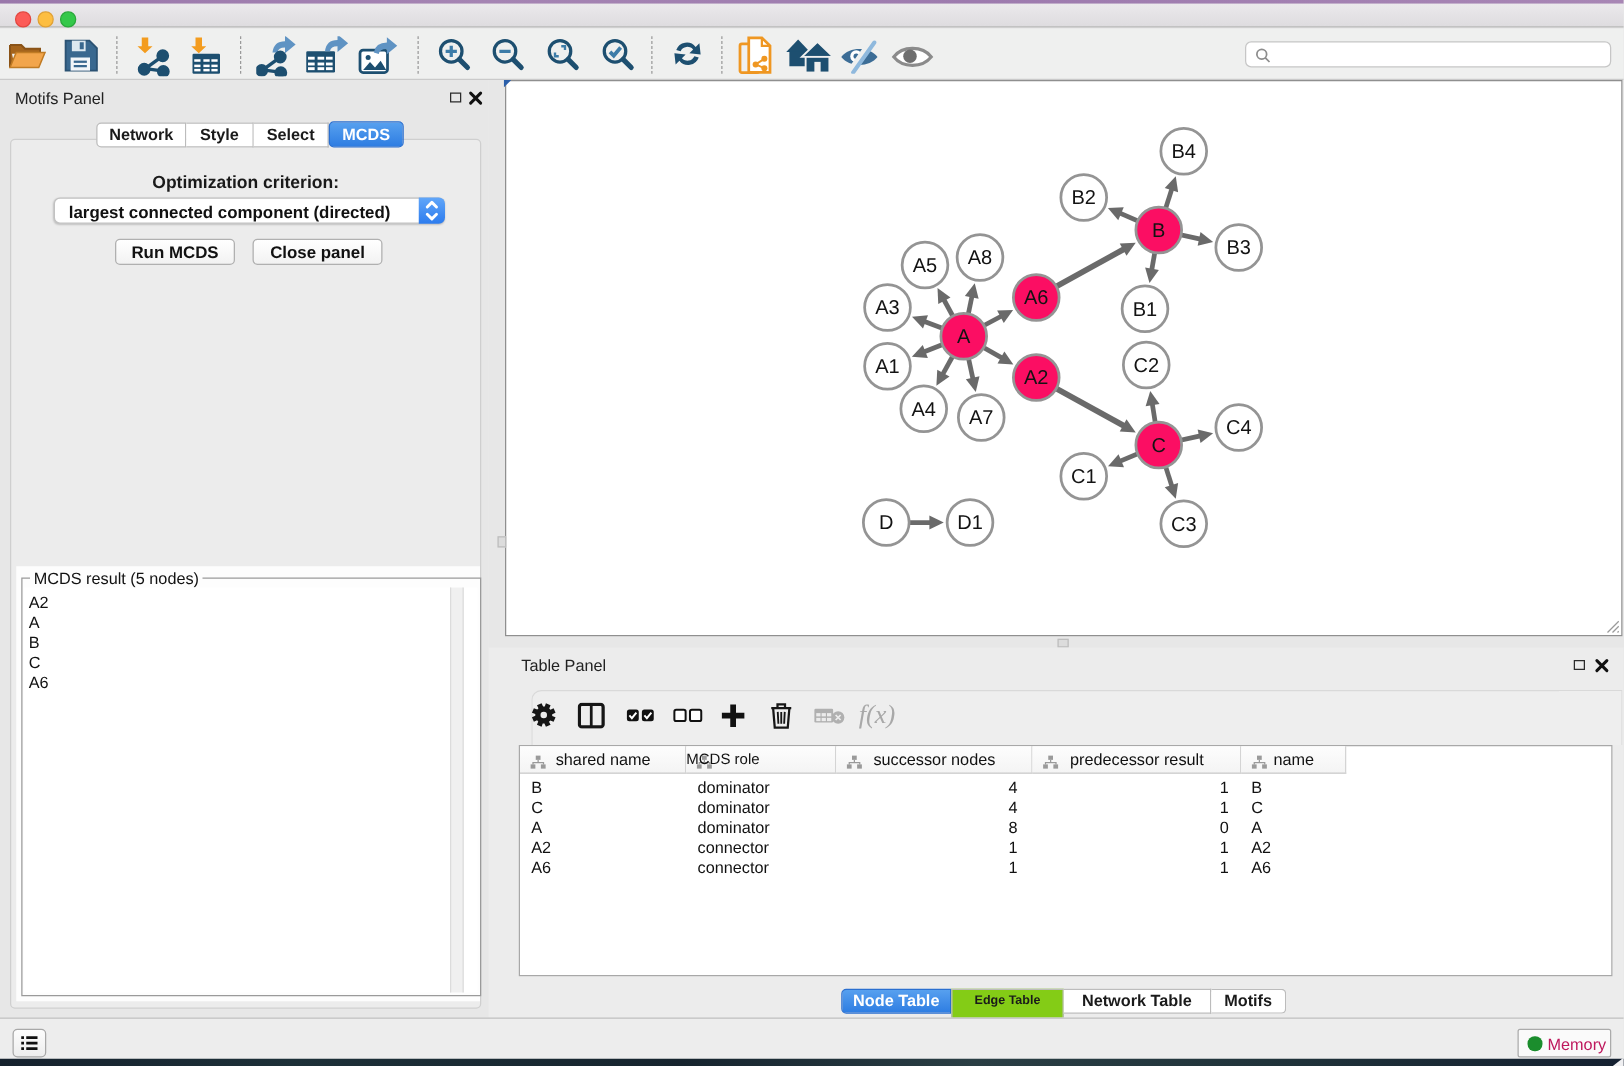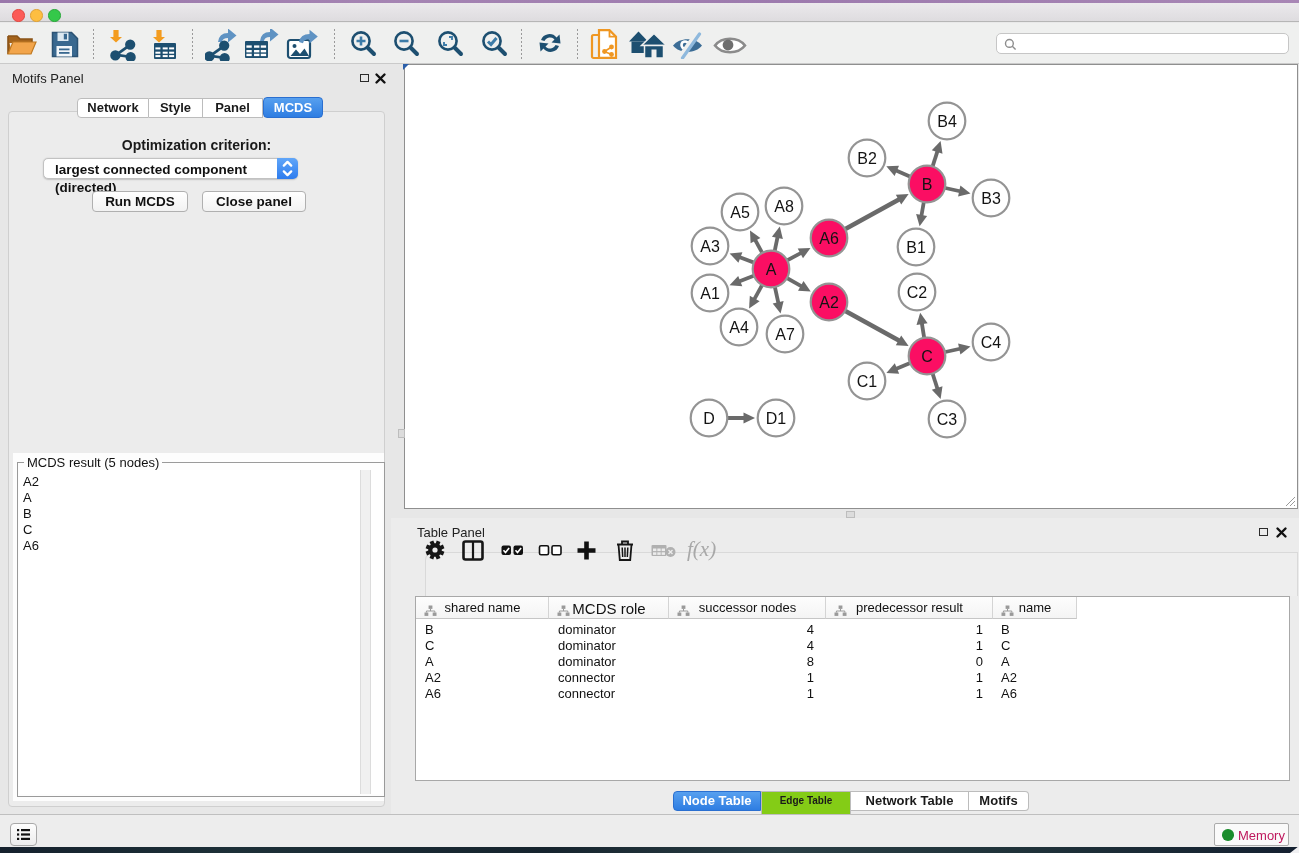--- a/index.html
+++ b/index.html
@@ -171,26 +171,26 @@
 <div class="abs" style="left:12px;top:71px;font-size:13px;color:#222;">Motifs Panel</div>
 <div class="abs" style="left:360px;top:74px;width:9px;height:8px;border:1.5px solid #2b2b2b;"></div>
 <svg class="abs" style="left:374px;top:72px;" width="13" height="13" viewBox="0 0 13 13">
     <path d="M2.5 2.5 L10.5 10.5 M10.5 2.5 L2.5 10.5" stroke="#111" stroke-width="2.4" stroke-linecap="round"></path>
   </svg>
 
 <div class="abs" style="left:8px;top:111px;width:377px;height:696px;background:#ececec;border:1px solid #cfcfcf;border-radius:4px;"></div>
 
 <div class="abs" style="left:77px;top:98px;width:72px;height:20px;background:#fff;border:1px solid #bcbcbc;border-radius:4px 0 0 4px;font-size:13px;font-weight:600;text-align:center;line-height:18px;color:#1a1a1a;">Network</div>
 <div class="abs" style="left:149px;top:98px;width:54px;height:20px;background:#fff;border:1px solid #bcbcbc;border-left:none;font-size:13px;font-weight:600;text-align:center;line-height:18px;color:#1a1a1a;">Style</div>
-<div class="abs" style="left:203px;top:98px;width:60px;height:20px;background:#fff;border:1px solid #bcbcbc;border-left:none;font-size:13px;font-weight:600;text-align:center;line-height:18px;color:#1a1a1a;">Panel</div>
+<div class="abs" style="left:203px;top:98px;width:60px;height:20px;background:#fff;border:1px solid #bcbcbc;border-left:none;font-size:13px;font-weight:600;text-align:center;line-height:18px;color:#1a1a1a;">Select</div>
 <div class="abs" style="left:263px;top:97px;width:60px;height:21px;background:linear-gradient(#57a0ef,#2e7de2);border:1px solid #2a6fd0;border-radius:4px;font-size:13px;font-weight:600;text-align:center;line-height:19px;color:#fff;">MCDS</div>
 
 <div class="abs" style="left:8px;top:137px;width:377px;text-align:center;font-size:14px;font-weight:600;color:#1a1a1a;">Optimization criterion:</div>
 
-<div class="abs" style="left:43px;top:158px;width:255px;height:21px;background:#fff;border:1px solid #c2c2c2;border-radius:5px;box-shadow:0 0.5px 1.5px rgba(0,0,0,0.18);text-decoration:underline;">
+<div class="abs" style="left:43px;top:158px;width:313px;height:21px;background:#fff;border:1px solid #c2c2c2;border-radius:5px;box-shadow:0 0.5px 1.5px rgba(0,0,0,0.18);text-decoration:underline;">
   <div class="abs" style="left:11px;top:1.5px;font-size:13.5px;font-weight:600;color:#111;line-height:18.5px;">largest connected component (directed)</div>
   <div class="abs" style="right:-1px;top:-1px;width:21px;height:21px;border-radius:0 5px 5px 0;background:linear-gradient(#61a6f9,#2d7cee);">
     <svg width="21" height="21" viewBox="0 0 21 21">
         <path d="M6.8 7.6 L10.5 3.9 L14.2 7.6 M6.8 13.4 L10.5 17.1 L14.2 13.4" fill="none" stroke="#fff" stroke-width="2.3" stroke-linecap="round" stroke-linejoin="round"></path>
       </svg>
   </div>
 </div>
 
 <div class="abs" style="left:92px;top:191px;width:96px;height:21px;background:linear-gradient(#ffffff,#f2f2f2);border:1px solid #b0b0b0;border-radius:4px;font-size:13.5px;font-weight:600;text-align:center;line-height:19px;color:#111;">Run MCDS</div>
 <div class="abs" style="left:202px;top:191px;width:104px;height:21px;background:linear-gradient(#ffffff,#f2f2f2);border:1px solid #b0b0b0;border-radius:4px;font-size:13.5px;font-weight:600;text-align:center;line-height:19px;color:#111;">Close panel</div>
@@ -300,21 +300,21 @@
 <div class="abs" style="left:398px;top:429px;width:7px;height:9px;background:#dcdcdc;border:1px solid #bdbdbd;"></div>
 
 <div class="abs" style="left:391px;top:518px;width:908px;height:296px;background:#ececec;"></div>
 <div class="abs" style="left:417px;top:525px;font-size:13px;color:#222;">Table Panel</div>
 <div class="abs" style="left:1259px;top:528px;width:9px;height:8px;border:1.5px solid #2b2b2b;"></div>
 <svg class="abs" style="left:1275px;top:526px;" width="13" height="13" viewBox="0 0 13 13">
     <path d="M2.5 2.5 L10.5 10.5 M10.5 2.5 L2.5 10.5" stroke="#111" stroke-width="2.4" stroke-linecap="round"></path>
   </svg>
 
 <div class="abs" style="left:425px;top:552px;width:873px;height:44px;background:#eeeeee;border:1px solid #d9d9d9;border-bottom:none;border-radius:8px 0 0 0;"></div>
-<div class="abs" id="tabletoolbar" style="left:404px;top:528px;width:894px;height:45px;">
+<div class="abs" id="tabletoolbar" style="left:404px;top:550px;width:894px;height:45px;">
     <svg class="abs" style="left:21px;top:12px;" width="20" height="20" viewBox="0 0 20 20">
       <path d="M19.38 7.98 L19.38 12.02 L16.47 12.09 L15.93 13.34 L18.06 15.21 L15.21 18.06 L13.10 16.05 L11.83 16.55 L12.02 19.38 L7.98 19.38 L7.91 16.47 L6.66 15.93 L4.79 18.06 L1.94 15.21 L3.95 13.10 L3.45 11.83 L0.62 12.02 L0.62 7.98 L3.53 7.91 L4.07 6.66 L1.94 4.79 L4.79 1.94 L6.90 3.95 L8.17 3.45 L7.98 0.62 L12.02 0.62 L12.09 3.53 L13.34 4.07 L15.21 1.94 L18.06 4.79 L16.05 6.90 L16.55 8.17 Z" fill="#161616" transform="rotate(22.5 10 10)"></path>
       <circle cx="10" cy="10" r="2.6" fill="#ececec"></circle>
     </svg>
 <svg class="abs" style="left:58px;top:12px;" width="22" height="21" viewBox="0 0 22 21">
 <rect x="1.5" y="1.5" width="19" height="18" rx="2" fill="none" stroke="#161616" stroke-width="2.6"></rect>
 <line x1="11" y1="1.5" x2="11" y2="19.5" stroke="#161616" stroke-width="2.2"></line>
     </svg>
 <svg class="abs" style="left:97px;top:16px;" width="26" height="13" viewBox="0 0 26 13">
       <g>
@@ -371,21 +371,21 @@
     </div>
     <div class="abs" style="left:133px;top:0;width:120px;height:22px;background:linear-gradient(#fdfdfd,#f4f4f4);border-right:1px solid #d4d4d4;border-bottom:1px solid #c6c6c6;">
 <div class="abs" style="left:8px;top:5px;"><svg width="13" height="12" viewBox="0 0 13 12" style="vertical-align:-1px;">
           <g fill="#9a9a9a">
             <rect x="4.6" y="0.5" width="3.8" height="3.4"></rect>
             <rect x="0.5" y="7.5" width="3.8" height="3.4"></rect>
             <rect x="8.7" y="7.5" width="3.8" height="3.4"></rect>
           </g>
           <path d="M6.5 4 v2 M2.4 7.5 v-1.5 h8.4 v1.5" fill="none" stroke="#9a9a9a" stroke-width="1"></path>
         </svg></div>
-<div class="abs" style="left:0;top:3px;width:120px;text-align:center;font-size:15px;color:#111;">MCDS role</div>
+<div class="abs" style="left:0;top:3px;width:120px;font-size:12px;color:#111;">MCDS role</div>
     </div>
     <div class="abs" style="left:253px;top:0;width:157px;height:22px;background:linear-gradient(#fdfdfd,#f4f4f4);border-right:1px solid #d4d4d4;border-bottom:1px solid #c6c6c6;">
 <div class="abs" style="left:8px;top:5px;"><svg width="13" height="12" viewBox="0 0 13 12" style="vertical-align:-1px;">
           <g fill="#9a9a9a">
             <rect x="4.6" y="0.5" width="3.8" height="3.4"></rect>
             <rect x="0.5" y="7.5" width="3.8" height="3.4"></rect>
             <rect x="8.7" y="7.5" width="3.8" height="3.4"></rect>
           </g>
           <path d="M6.5 4 v2 M2.4 7.5 v-1.5 h8.4 v1.5" fill="none" stroke="#9a9a9a" stroke-width="1"></path>
         </svg></div>

